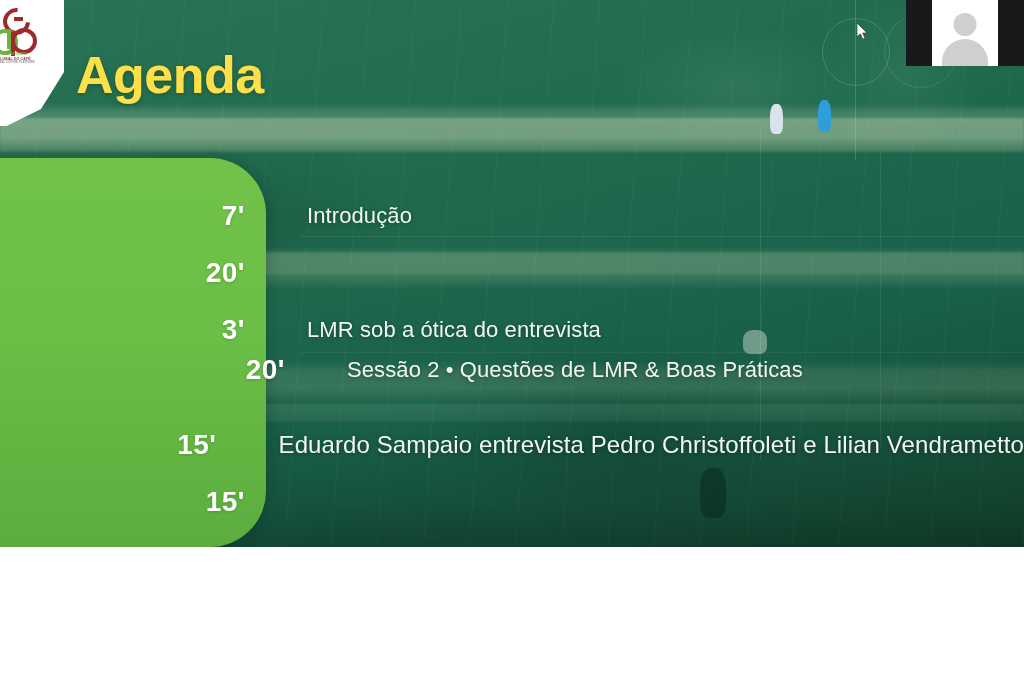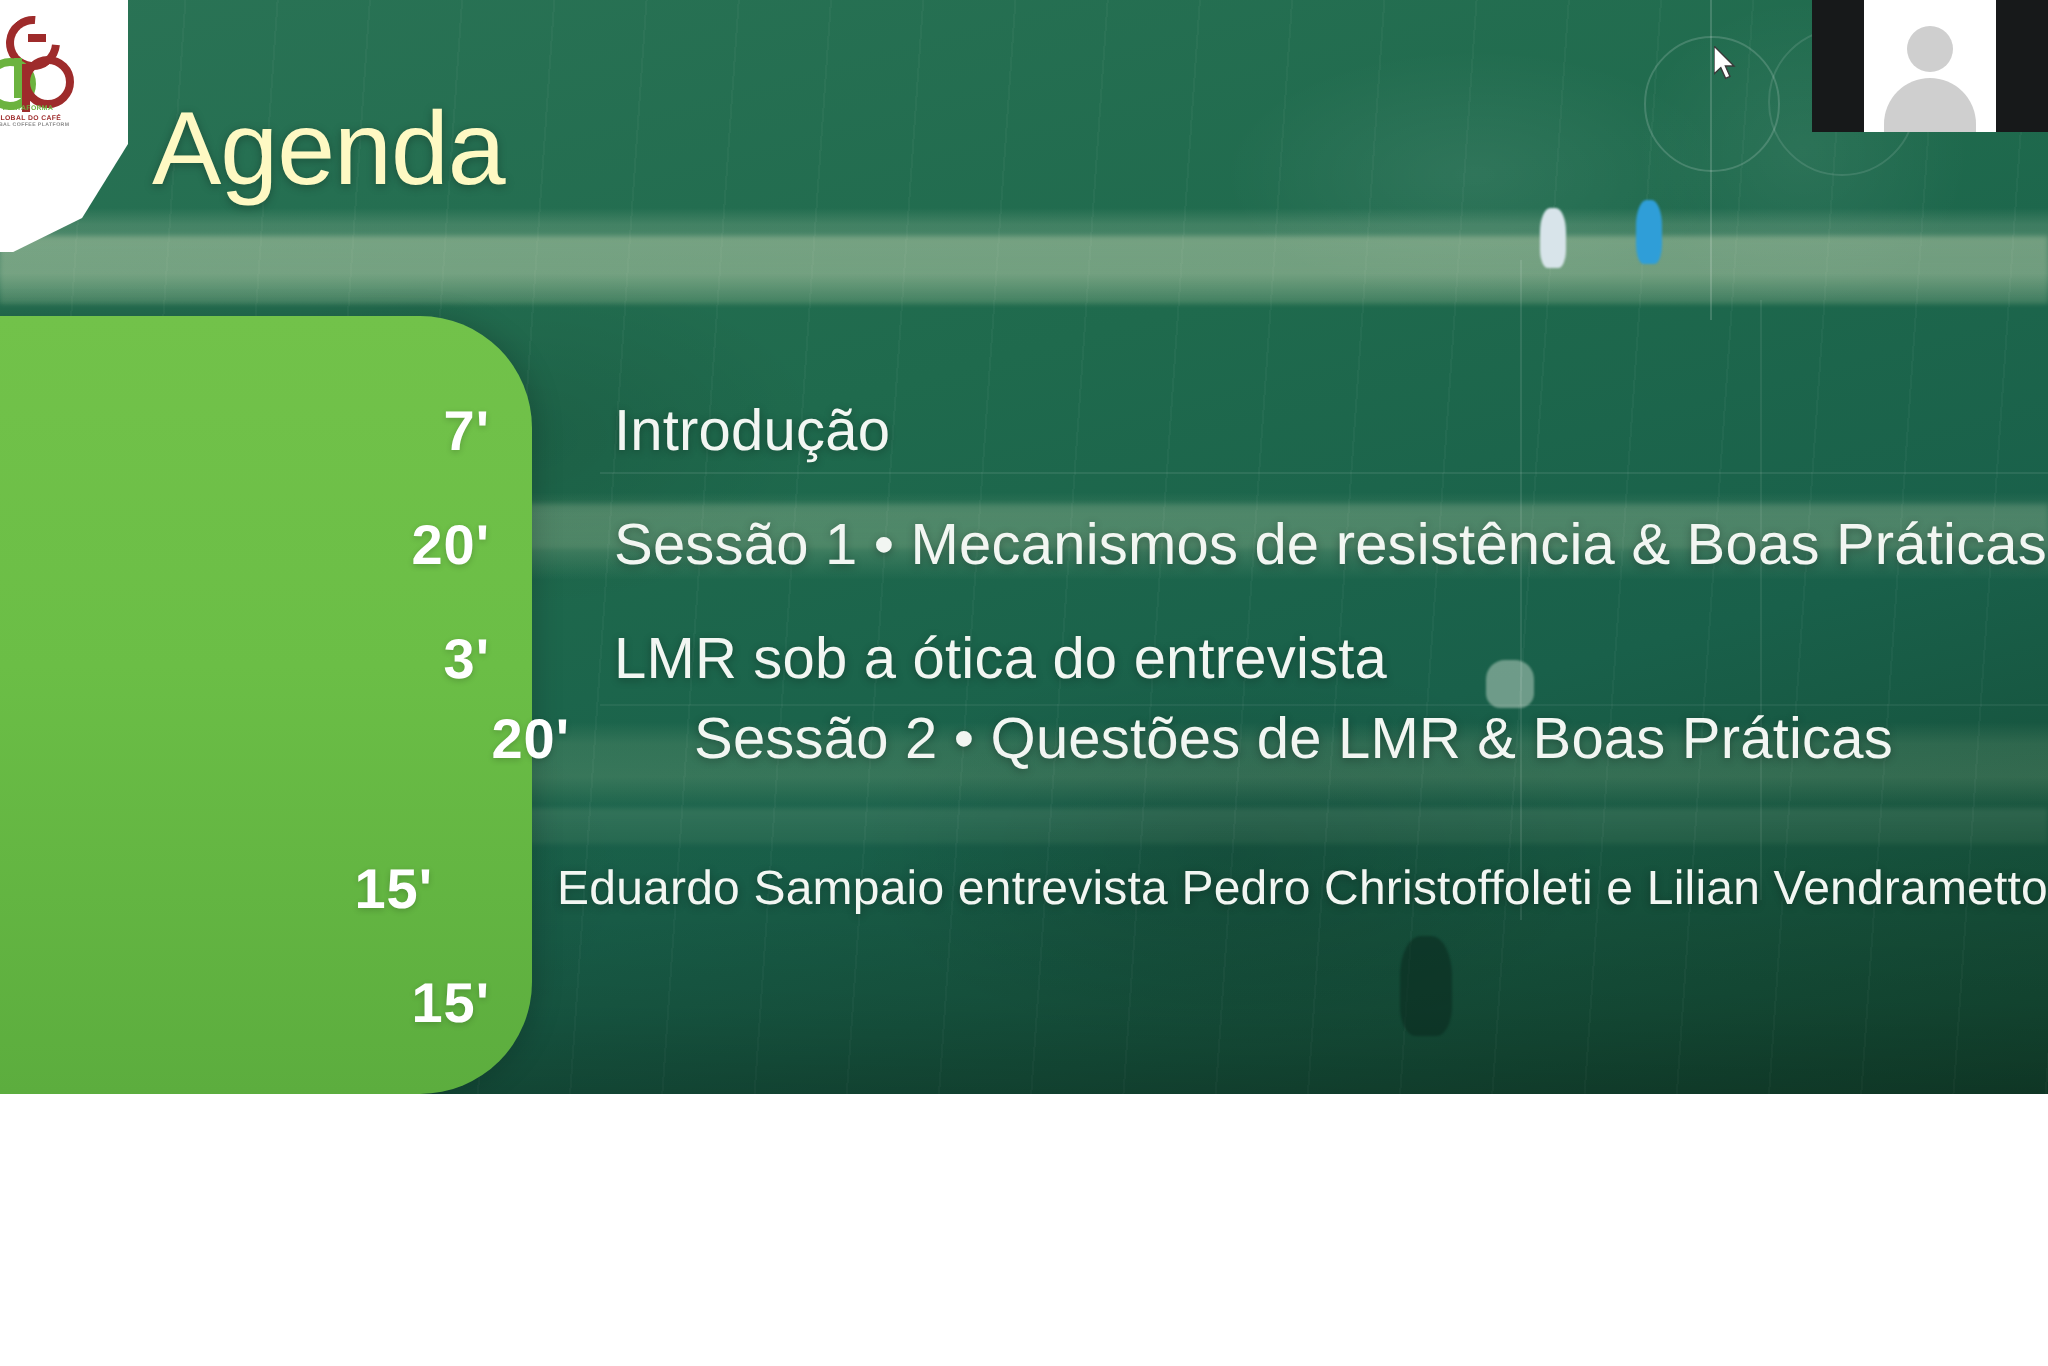--- a/index.html
+++ b/index.html
@@ -169,22 +169,22 @@
   .logo-wordmark .l1 { color: #6cb33f; }
   .logo-wordmark .l2 { color: #9e2b2b; }
   .logo-wordmark .l3 { color: #8a8a8a; font-size: 2.6px; }
 
   
   #slide-title {
     position: absolute;
     left: 76px;
     top: 45px;
     font-size: 52px;
-    font-weight: normal;
-    color: #fef9c3;
+    font-weight: bold;
+    color: #fde047;
     letter-spacing: -0.5px;
     text-shadow: 0 1px 5px rgba(0,0,0,.28);
     font-family: "Liberation Sans", sans-serif;
   }
 
   
   #duration-panel {
     position: absolute;
     left: -40px;
     top: 158px;
@@ -215,21 +215,21 @@
     text-align: right;
     font-size: 28px;
     font-weight: bold;
     color: #ffffff;
     letter-spacing: .5px;
     text-shadow: 0 1px 3px rgba(0,0,0,.18);
     font-family: "Liberation Sans", sans-serif;
   }
   .row-label {
     margin-left: 62px;
-    font-size: 29px;
+    font-size: 22px;
     color: #f2f6f2;
     font-weight: 300;
     letter-spacing: .1px;
     white-space: nowrap;
     text-shadow: 0 1px 4px rgba(0,0,0,.30);
     font-family: "Liberation Sans", sans-serif;
   }
   .row-label.small { font-size: 24px; }
 
   
@@ -328,21 +328,20 @@
 
     <div id="agenda-rows">
 
       <div class="agenda-row" style="top:38px;">
         <div class="row-time">7'</div>
         <div class="row-label">Introdução</div>
       </div>
 
       <div class="agenda-row" style="top:95px;">
         <div class="row-time">20'</div>
-        <div class="row-label">Sessão 1  •  Mecanismos de resistência &amp; Boas Práticas</div>
       </div>
 
       <div class="agenda-row" style="top:152px;">
         <div class="row-time">3'</div>
         <div class="row-label">LMR  sob a ótica do entrevista</div>
       </div>
 
       <div class="agenda-row" style="top:192px;padding-left:40px;">
         <div class="row-time">20'</div>
         <div class="row-label">Sessão 2  •  Questões de LMR &amp; Boas Práticas</div>

